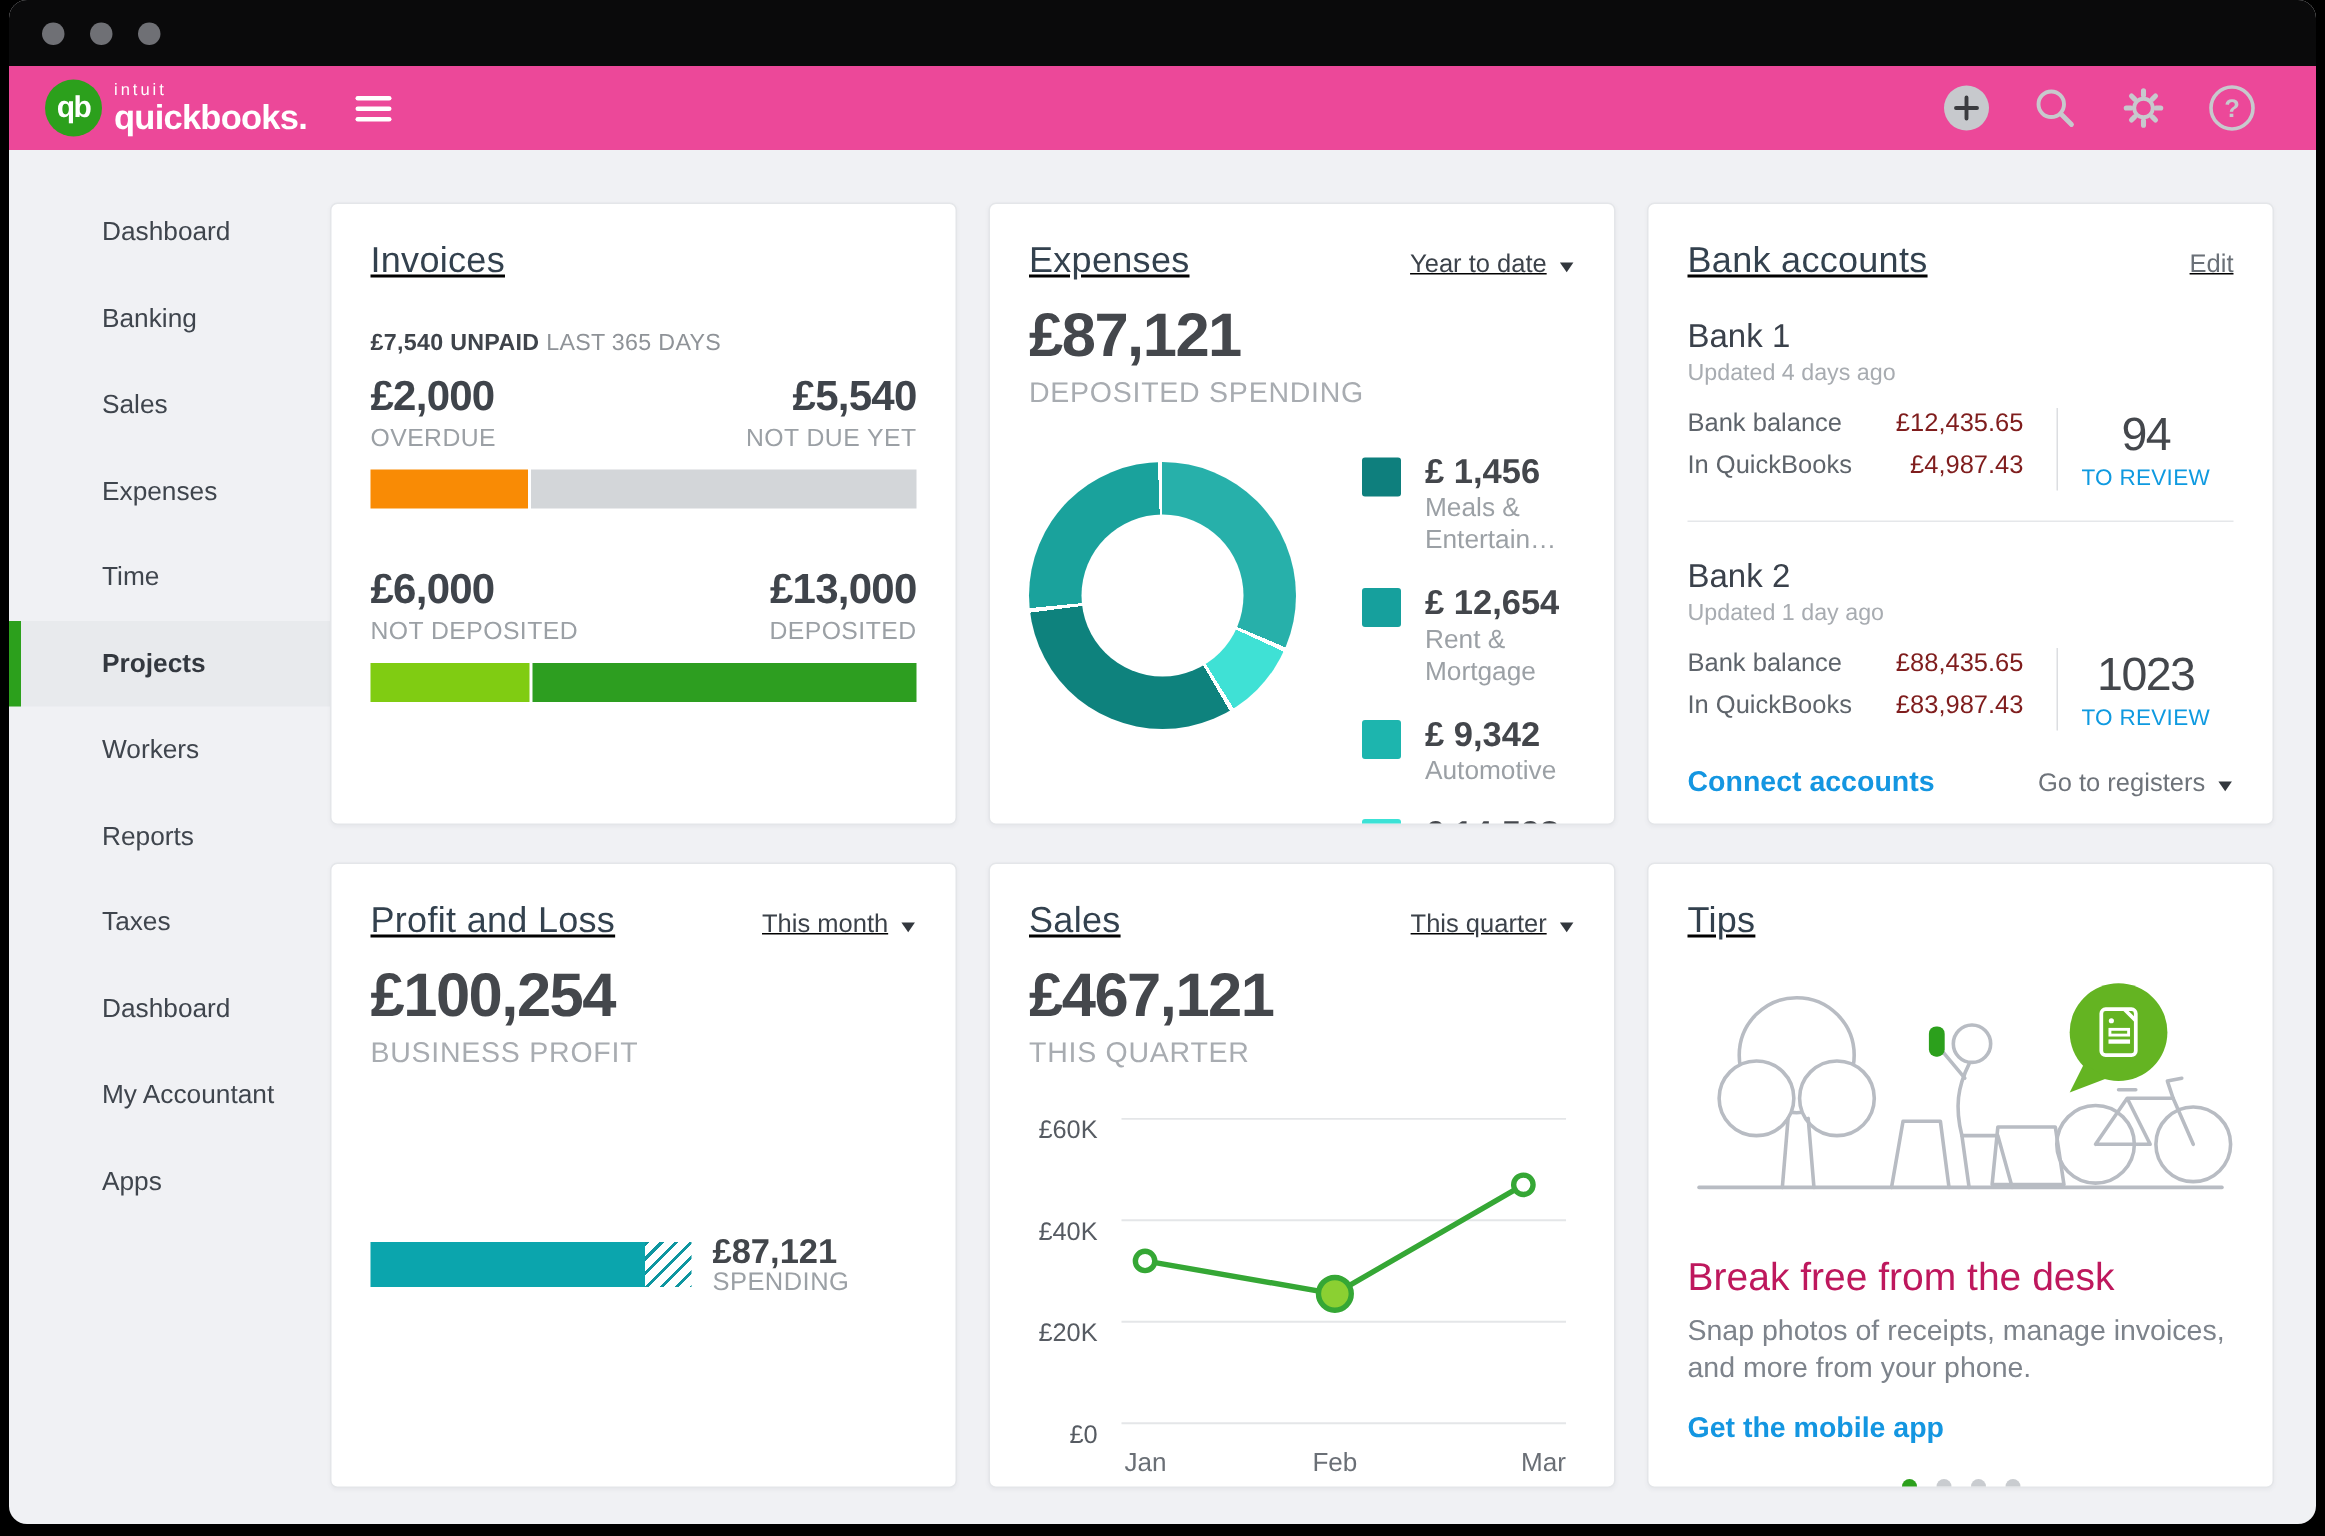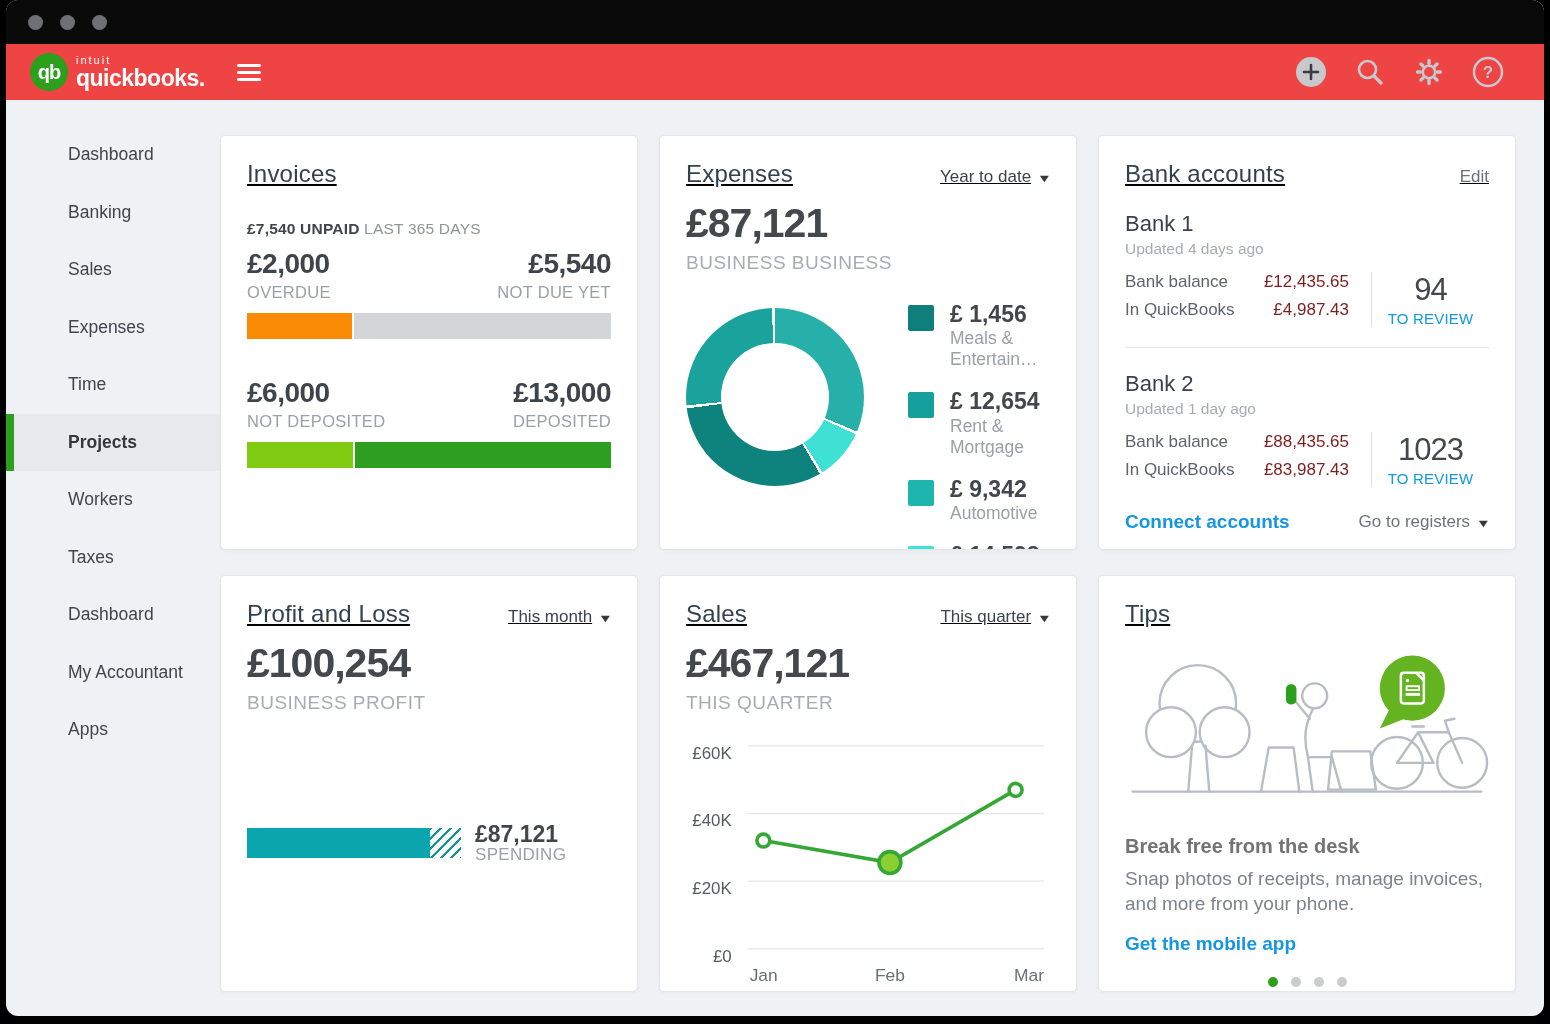--- a/index.html
+++ b/index.html
@@ -4,21 +4,21 @@
 <style>
   * { margin:0; padding:0; box-sizing:border-box; }
   html,body { width:1550px; height:1024px; background:#000; font-family:"Liberation Sans", sans-serif; }
   .window { position:absolute; top:0; left:6px; right:6px; bottom:8px; border-radius:12px; overflow:hidden; background:#f0f1f4; }
 
   
   .titlebar { height:44px; background:#0a0a0b; display:flex; align-items:center; padding-left:22px; gap:17px; }
   .tdot { width:15px; height:15px; border-radius:50%; background:#6f7075; }
 
   
-  .appbar { height:56px; background:#ef4444; display:flex; align-items:center; }
+  .appbar { height:56px; background:#ec4899; display:flex; align-items:center; }
   .brand { display:flex; align-items:center; margin-left:24px; }
   .qb-circle { width:38px; height:38px; border-radius:50%; background:var(--qb-green,#2ca01c); color:#fff; font-weight:bold; font-size:20px; display:flex; align-items:center; justify-content:center; letter-spacing:-1px; }
   .brand-text { margin-left:8px; color:#fff; line-height:1; }
   .brand-top { font-size:11px; letter-spacing:2px; display:block; margin-bottom:1px; }
   .brand-name { font-size:23px; font-weight:bold; letter-spacing:-0.5px; }
   .hamburger { margin-left:32px; width:24px; cursor:pointer; }
   .hamburger span { display:block; height:3px; background:#fff; border-radius:2px; margin:4px 0; }
   .appbar-right { margin-left:auto; margin-right:40px; display:flex; align-items:center; gap:27px; }
   .hicon { width:32px; height:32px; display:flex; align-items:center; justify-content:center; }
 
@@ -80,21 +80,21 @@
   .pl-solid { height:30px; }
   .pl-hatch { height:30px; }
   .pl-text { margin-left:14px; line-height:1.05; }
   .pl-amt { font-size:23px; font-weight:600; color:#42464b; }
   .pl-lbl { font-size:17px; color:#9ba0a5; letter-spacing:0.3px; }
 
   
   .sales-chart { margin-top:18px; }
 
   
-  .tips-heading { font-size:20px; color:#737373; font-weight:700; margin-top:20px; }
+  .tips-heading { font-size:26px; color:#be185d; font-weight:400; margin-top:20px; }
   .tips-body { font-size:19px; color:#7d838b; line-height:1.35; margin-top:8px; }
   .tips-link { font-size:19px; font-weight:bold; color:var(--link-blue,#1496e1); margin-top:16px; cursor:pointer; }
   .dots { display:flex; justify-content:center; gap:13px; margin-top:22px; }
   .dot { width:10px; height:10px; border-radius:50%; background:#c9ccd0; cursor:pointer; }
   .dot.active { background:var(--qb-green,#2ca01c); }
   .tips-illus { margin-top:18px; width:100%; }
 </style>
 </head>
 <body>
 
@@ -152,20 +152,21 @@
   <div class="body-row">
 
     <nav class="sidebar">
       <div class="side-item">Dashboard</div>
       <div class="side-item">Banking</div>
       <div class="side-item">Sales</div>
       <div class="side-item">Expenses</div>
       <div class="side-item">Time</div>
       <div class="side-item active">Projects</div>
       <div class="side-item">Workers</div>
+      <div class="side-item">Reports</div>
       <div class="side-item">Taxes</div>
       <div class="side-item">Dashboard</div>
       <div class="side-item">My Accountant</div>
       <div class="side-item">Apps</div>
     </nav>
 
     <main class="main">
 
       <section class="card">
         <div class="card-head">
@@ -201,21 +202,21 @@
           </div>
         </div>
       </section>
 
       <section class="card">
         <div class="card-head">
           <h2 class="card-title">Expenses</h2>
           <span class="period"><span>Year to date</span><span class="caret">▼</span></span>
         </div>
         <div class="big-amount">£87,121</div>
-        <div class="big-sub">BUSINESS BUSINESS</div>
+        <div class="big-sub">DEPOSITED SPENDING</div>
         <div class="exp-flex">
           <div class="donut" id="donut" style="background: conic-gradient(rgb(39, 176, 170) 0%, rgb(39, 176, 170) 31.35%, rgb(255, 255, 255) 31.35%, rgb(255, 255, 255) 31.9%, rgb(63, 225, 213) 31.9%, rgb(63, 225, 213) 41.05%, rgb(255, 255, 255) 41.05%, rgb(255, 255, 255) 41.6%, rgb(14, 130, 125) 41.6%, rgb(14, 130, 125) 72.95%, rgb(255, 255, 255) 72.95%, rgb(255, 255, 255) 73.5%, rgb(26, 162, 156) 73.5%, rgb(26, 162, 156) 99.45%, rgb(255, 255, 255) 99.45%, rgb(255, 255, 255) 100%);"></div>
           <div class="legend">
             <div class="leg-row">
               <span class="leg-sw" style="background: rgb(14, 127, 125);"></span>
               <span>
                   <div class="leg-amt">£ 1,456</div>
                   <div class="leg-lbl">Meals &amp; Entertain…</div>
                 </span>
             </div>

